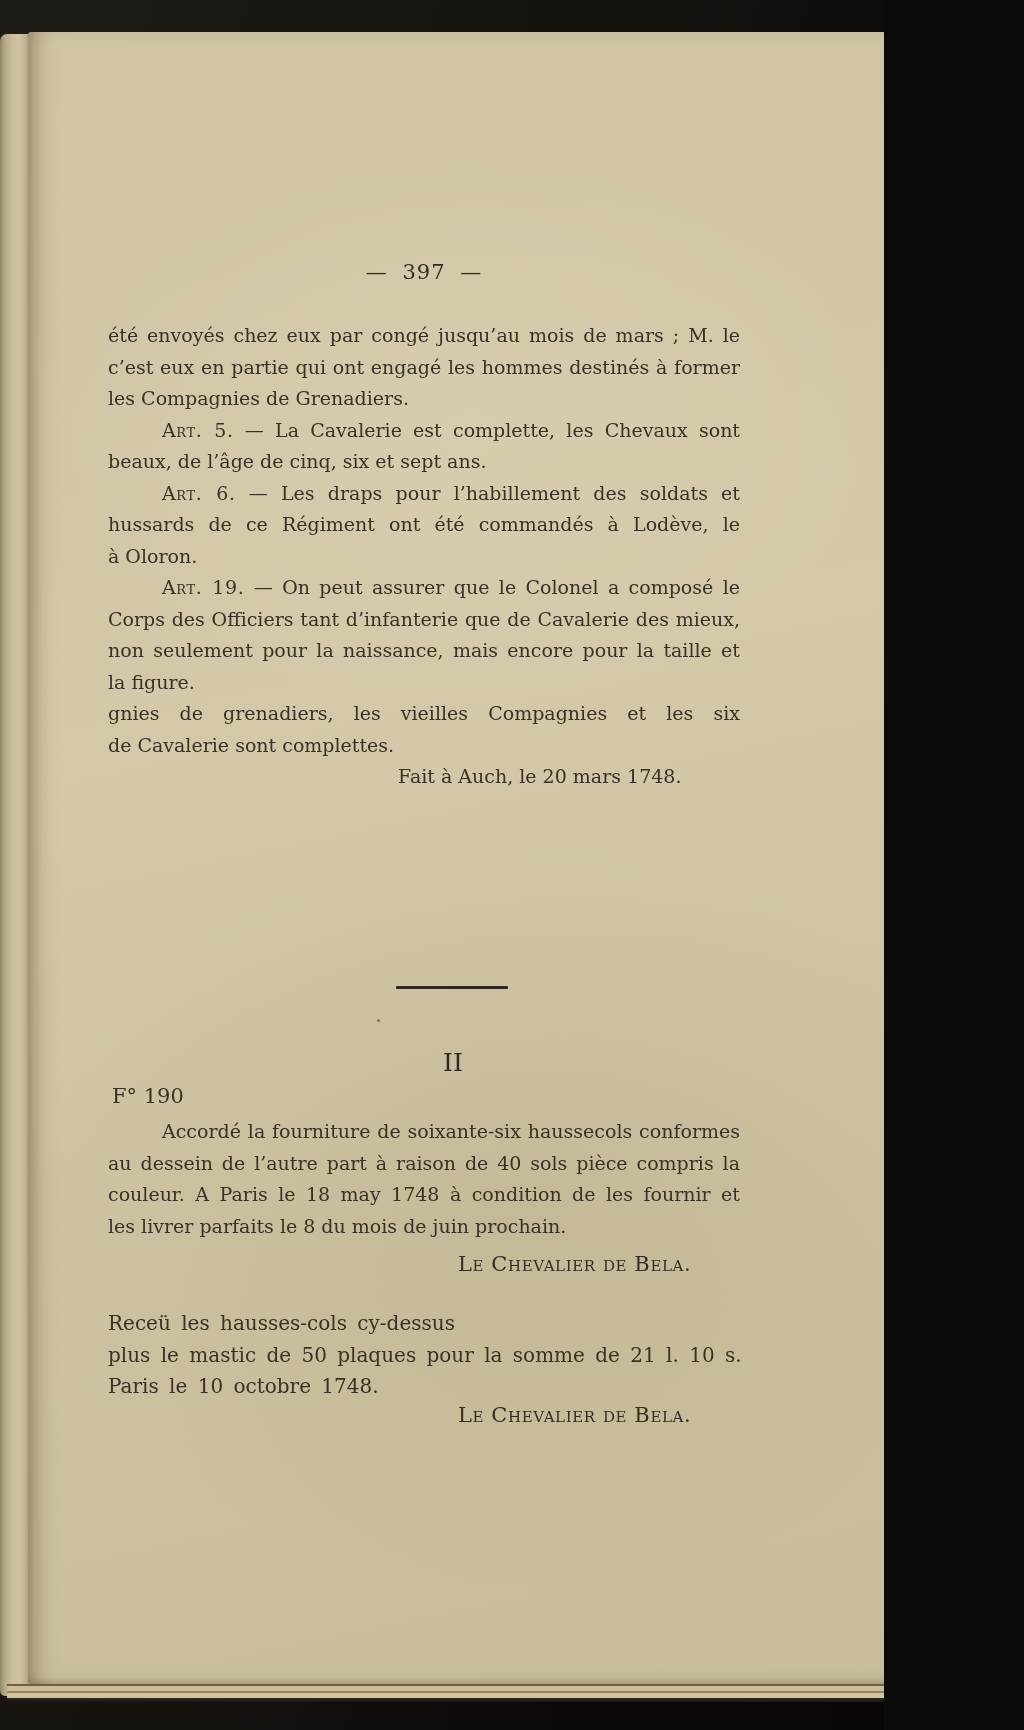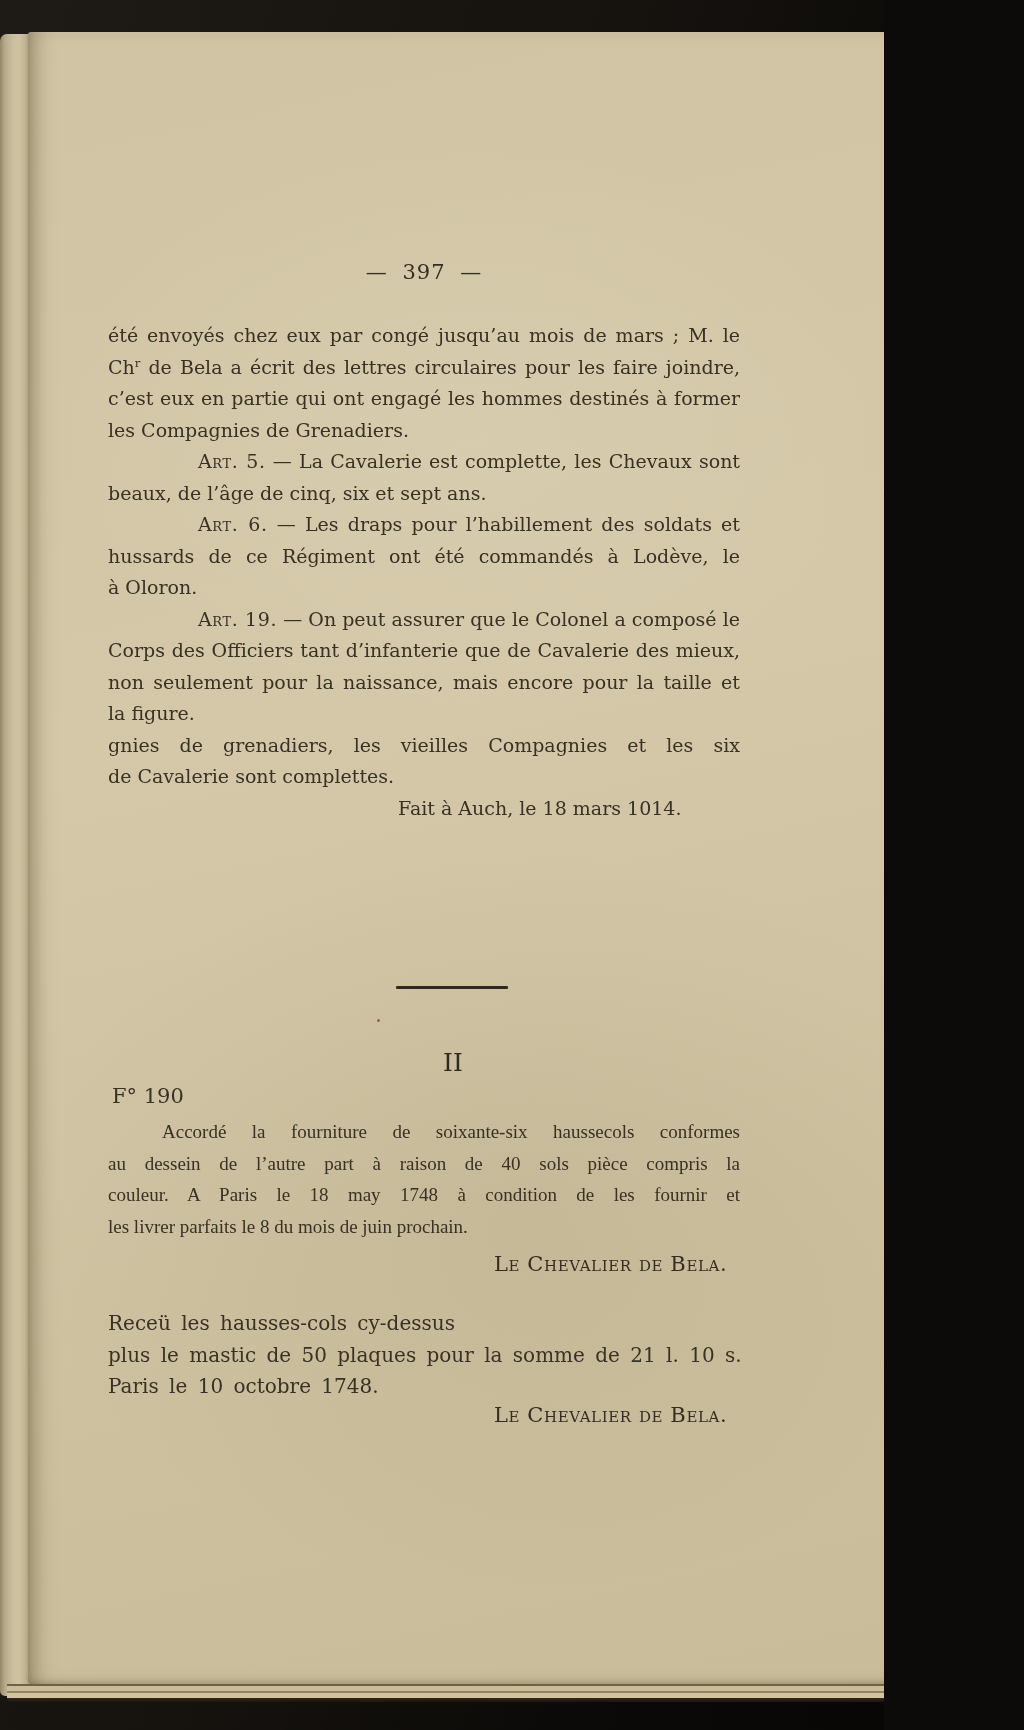--- a/index.html
+++ b/index.html
@@ -40,27 +40,27 @@
     position:absolute;left:7px;top:1684px;width:986px;height:18px;
     background:linear-gradient(180deg,#6e614a 0,#6e614a 2px,#ccbd97 2px,#ccbd97 7px,#93835f 7px,#93835f 9px,#d2c49e 9px,#d2c49e 14px,#2c2720 14px,#1a1713 100%);
     border-radius:0 0 5px 4px;
   }
   .pagenum{
     position:absolute;left:80px;top:228px;width:632px;
     text-align:center;font-size:21px;letter-spacing:1px;word-spacing:7px;color:#332d23;
   }
   .flow{position:absolute;left:80px;width:632px;font-size:19px;}
   .flow1{top:288px;}
-  .flow2{top:1084px;font-family:Liberation Serif, serif;}
+  .flow2{top:1084px;}
   .flow3{top:1276px;font-size:20px;word-spacing:4px;}
   .ln{height:31.5px;line-height:31.5px;overflow:hidden;white-space:nowrap;}
   .j{text-align:justify;white-space:normal;}
   .j::after{content:"";display:inline-block;width:100%;height:0;}
   .ind{padding-left:54px;}
-  .sc{font-variant:small-caps;letter-spacing:0.6px;margin-left:36px;}
+  .sc{font-variant:small-caps;letter-spacing:0.6px;}
   .sup{vertical-align:super;font-size:0.62em;line-height:0;}
   .dateline{padding-left:290px;}
   .rule{position:absolute;left:368px;top:954px;width:112px;height:2.5px;background:#2e2920;border-radius:1px;}
   .numeral{position:absolute;left:80px;top:1016px;width:690px;text-align:center;font-size:25px;color:#2f2a20;}
   .folio{position:absolute;left:84px;top:1052px;font-size:21px;}
   .sig{position:absolute;left:430px;font-size:21px;color:#332d23;}
   .sig1{top:1220px;}
   .sig2{top:1371px;}
   .inkmark{position:absolute;left:858px;top:448px;width:2px;height:17px;background:#5c4c36;transform:rotate(17deg);border-radius:1px;opacity:0.85;}
   .fleck{position:absolute;left:950px;top:506px;width:2px;height:16px;background:#7a5c3b;transform:rotate(12deg);border-radius:1px;opacity:0.6;}
@@ -70,40 +70,39 @@
 <body>
 
 <div class="stage">
   <div class="curl"></div>
 
   <div class="page">
     <div class="pagenum">— 397 —</div>
 
     <div class="flow flow1">
       <div class="ln j">été envoyés chez eux par congé jusqu’au mois de mars ; M. le</div>
-      <div class="ln j"><span>Ch</span><span class="sup">r</span><span> de Bela a écrit des lettres circulaires pour les faire joindre,</span></div>
       <div class="ln j">c’est eux en partie qui ont engagé les hommes destinés à former</div>
       <div class="ln">les Compagnies de Grenadiers.</div>
 
       <div class="ln j ind"><span class="sc">Art. 5.</span><span> — La Cavalerie est complette, les Chevaux sont</span></div>
       <div class="ln">beaux, de l’âge de cinq, six et sept ans.</div>
 
       <div class="ln j ind"><span class="sc">Art. 6.</span><span> — Les draps pour l’habillement des soldats et</span></div>
       <div class="ln j">hussards de ce Régiment ont été commandés à Lodève, le hommes</div>
       <div class="ln">à Oloron.</div>
 
       <div class="ln j ind"><span class="sc">Art. 19.</span><span> — On peut assurer que le Colonel a composé le</span></div>
       <div class="ln j">Corps des Officiers tant d’infanterie que de Cavalerie des mieux,</div>
       <div class="ln j">non seulement pour la naissance, mais encore pour la taille et</div>
       <div class="ln">la figure.</div>
 
       <div class="ln j">gnies de grenadiers, les vieilles Compagnies et les six Compagnies.</div>
       <div class="ln">de Cavalerie sont complettes.</div>
 
-      <div class="ln dateline">Fait à Auch, le 18 mars 1014.</div>
+      <div class="ln dateline">Fait à Auch, le 20 mars 1748.</div>
     </div>
 
     <div class="rule"></div>
     <div class="numeral">II</div>
     <div class="folio">F° 190</div>
 
     <div class="flow flow2">
       <div class="ln j ind">Accordé la fourniture de soixante-six haussecols conformes</div>
       <div class="ln j">au dessein de l’autre part à raison de 40 sols pièce compris la</div>
       <div class="ln j">couleur. A Paris le 18 may 1748 à condition de les fournir et</div>

